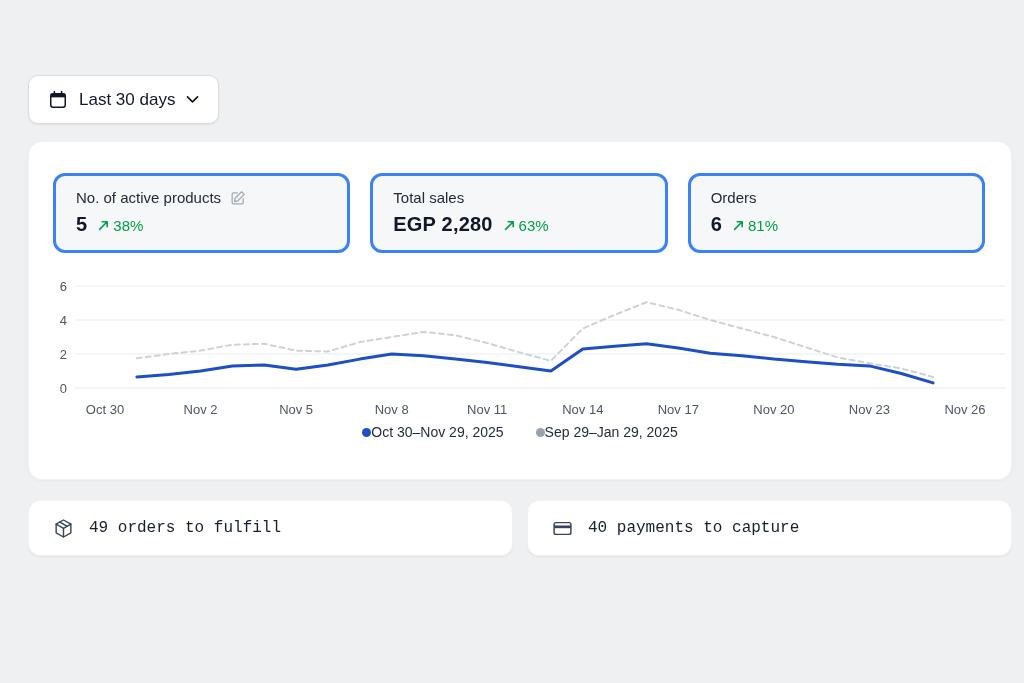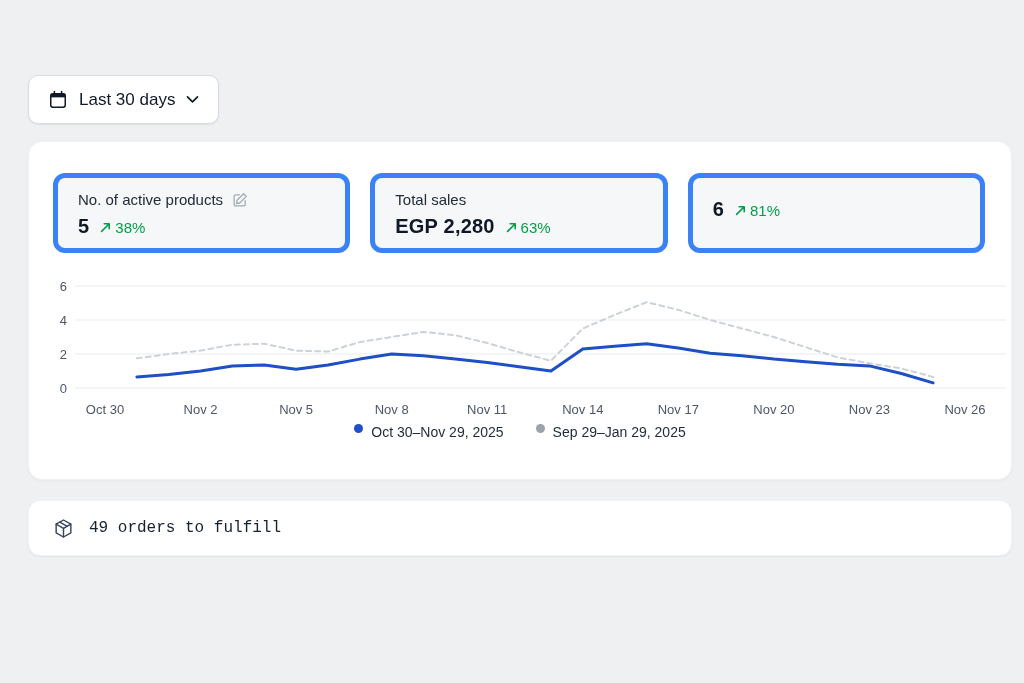--- a/index.html
+++ b/index.html
@@ -19,37 +19,37 @@
   }
   
   .main-card{
     position:absolute;left:28px;top:141px;width:984px;height:339px;
     background:#ffffff;border:1px solid #f1f2f4;border-radius:14px;
     box-shadow:0 1px 3px rgba(16,24,40,.04);box-sizing:border-box;
   }
   .tiles{position:absolute;left:24px;right:26px;top:31px;display:flex;gap:20px;}
   .tile{
     flex:1;height:80px;box-sizing:border-box;
-    background:#f6f7f9;border:5px solid #3b82f6;border-radius:12px;
+    background:#f6f7f9;border:3px solid #3b82f6;border-radius:12px;
     padding:13px 20px;cursor:pointer;
   }
   .tile-label-row{display:flex;align-items:center;gap:9px;font-size:15px;color:#222b3a;}
   .tile-value-row{margin-top:7px;display:flex;align-items:baseline;gap:11px;}
   .tile-value{font-size:20px;font-weight:700;color:#101828;letter-spacing:.2px;}
   .tile-change{display:inline-flex;align-items:center;gap:4px;font-size:15px;color:#00a047;justify-content:space-between;}
   .edit-icon{display:inline-flex;cursor:pointer;}
   
   .chart-svg{position:absolute;left:24px;top:131px;}
   .chart-svg text{fill:#4d5666;font-size:13px;font-family:"Liberation Sans","DejaVu Sans",sans-serif;}
   .legend{
     position:absolute;left:0;right:0;top:282px;
     display:flex;justify-content:center;align-items:center;gap:32px;
     font-size:14px;color:#1f2a3a;
   }
-  .legend-entry{display:flex;gap:8px;}
+  .legend-entry{display:flex;align-items:center;}
   .legend-dot{width:9px;height:9px;border-radius:50%;flex:0 0 auto;}
   
   .action-row{position:absolute;left:28px;top:500px;width:984px;display:flex;gap:14px;font-family:Liberation Mono, monospace;}
   .action-card{
     flex:1;height:56px;box-sizing:border-box;
     background:#ffffff;border:1px solid #f1f2f4;border-radius:12px;
     box-shadow:0 1px 2px rgba(16,24,40,.06);
     display:flex;align-items:center;gap:15px;padding:0 24px;
     font-size:16px;font-weight:500;color:#16202e;cursor:pointer;
   }
@@ -113,20 +113,23 @@
             <svg width="11" height="11" viewBox="0 0 11 11" fill="none">
               <path d="M1.6 9.4 L9.2 1.8 M4.2 1.8 H9.2 V6.8" stroke="#00a047" stroke-width="1.6" stroke-linecap="round" stroke-linejoin="round"></path>
             </svg>
           </span>
           <span>63%</span>
         </span>
       </div>
     </div>
 
     <div class="tile">
+      <div class="tile-label-row">
+        <span>Orders</span>
+      </div>
       <div class="tile-value-row">
         <span class="tile-value">6</span>
         <span class="tile-change">
           <span class="icon">
             <svg width="11" height="11" viewBox="0 0 11 11" fill="none">
               <path d="M1.6 9.4 L9.2 1.8 M4.2 1.8 H9.2 V6.8" stroke="#00a047" stroke-width="1.6" stroke-linecap="round" stroke-linejoin="round"></path>
             </svg>
           </span>
           <span>81%</span>
         </span>
@@ -178,14 +181,23 @@
       <svg width="21" height="21" viewBox="0 0 20 20" fill="none" stroke="#39445a" stroke-width="1.35" stroke-linejoin="round" stroke-linecap="round">
         <path d="M10 1.9 L17 5.9 V14.1 L10 18.1 L3 14.1 V5.9 Z"></path>
         <path d="M3 5.9 L10 9.9 L17 5.9"></path>
         <path d="M10 9.9 V18.1"></path>
         <path d="M6.5 3.9 L13.5 7.9"></path>
       </svg>
     </span>
     <span>49 orders to fulfill</span>
   </div>
 
+  <div class="action-card">
+    <span class="icon">
+      <svg width="21" height="21" viewBox="0 0 20 20" fill="none">
+        <rect x="2" y="4.4" width="16" height="11.2" rx="1.8" stroke="#39445a" stroke-width="1.4"></rect>
+        <rect x="2" y="7.1" width="16" height="2.6" fill="#39445a"></rect>
+      </svg>
+    </span>
+    <span>40 payments to capture</span>
+  </div>
 
 </div>
 
 </body></html>

